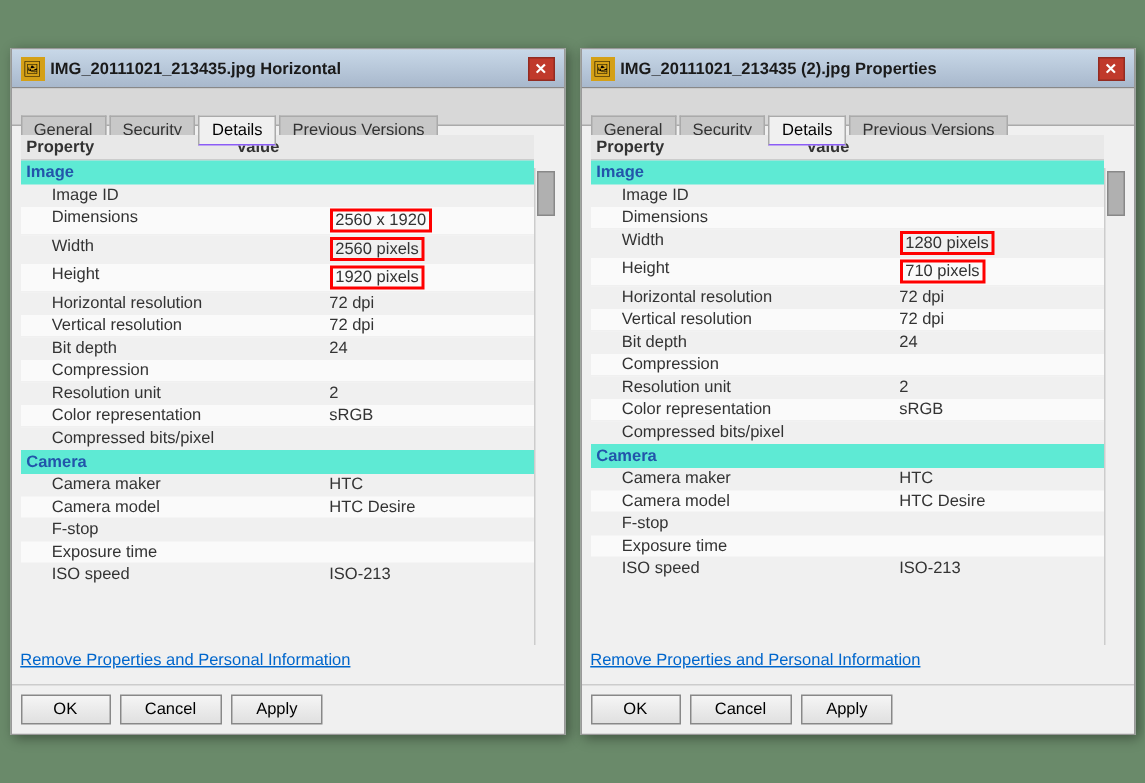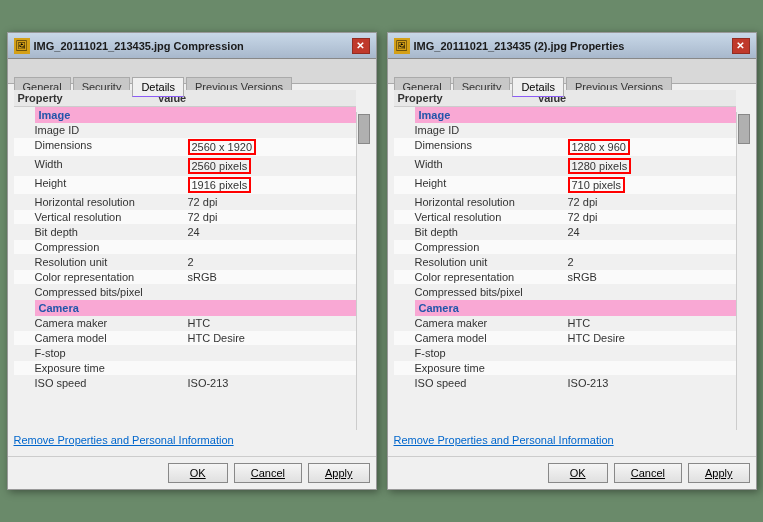--- a/index.html
+++ b/index.html
@@ -100,31 +100,30 @@
       padding: 2px 4px;
       font-weight: bold;
       color: #333;
     }
     .prop-header .col-prop { width: 140px; }
     .prop-header .col-val { flex: 1; }
     .prop-section-label {
       color: #2255aa;
       font-weight: bold;
       padding: 2px 4px;
-      background: #f9a8d4;
-      margin-left: 21px;
+      background: #5eead4;
     }
     .prop-row {
       display: flex;
       padding: 1px 4px;
       border-bottom: 1px solid #f0f0f0;
     }
     .prop-row:nth-child(even) { background: #fafafa; }
     .prop-name { width: 170px; color: #333; padding-left: 17px; }
-    .prop-value { flex: 1; color: #333; }
+    .prop-value { flex: 1; color: #333; margin-left: 32px; }
     .highlight-box {
       border: 2px solid red;
       padding: 0 2px;
       display: inline-block;
     }
     .scrollbar-track {
       position: absolute;
       right: 0;
       top: 22px;
       width: 14px;
@@ -143,26 +142,25 @@
     .remove-link {
       color: #0066cc;
       text-decoration: underline;
       cursor: pointer;
       font-size: 11px;
       padding: 4px 0;
       display: block;
     }
     .dialog-footer {
       display: flex;
-      justify-content: flex-end;
+      justify-content: flex-start;
       gap: 6px;
       padding: 6px;
       border-top: 1px solid #ccc;
       background: #f0f0f0;
-      text-decoration: underline;
     }
     .btn {
       padding: 3px 16px;
       border: 1px solid #888;
       background: linear-gradient(to bottom, #f5f5f5, #e0e0e0);
       cursor: pointer;
       font-size: 11px;
       min-width: 60px;
     }
     .table-wrapper {
@@ -174,21 +172,21 @@
       width: calc(100% - 14px);
     }
   </style>
 </head>
 <body>
 
 <div class="dialog">
   <div class="title-bar">
     <div class="title-bar-left">
       <div class="title-icon">🖼</div>
-      <span class="title-text">IMG_20111021_213435.jpg Compression</span>
+      <span class="title-text">IMG_20111021_213435.jpg Horizontal</span>
     </div>
     <div class="close-btn">✕</div>
   </div>
   <div class="tabs">
     <div class="tab">General</div>
     <div class="tab">Security</div>
     <div class="tab active">Details</div>
     <div class="tab">Previous Versions</div>
   </div>
   <div class="dialog-content">
@@ -206,21 +204,21 @@
         <div class="prop-row">
           <span class="prop-name">Dimensions</span>
           <span class="prop-value"><span class="highlight-box">2560 x 1920</span></span>
         </div>
         <div class="prop-row">
           <span class="prop-name">Width</span>
           <span class="prop-value"><span class="highlight-box">2560 pixels</span></span>
         </div>
         <div class="prop-row">
           <span class="prop-name">Height</span>
-          <span class="prop-value"><span class="highlight-box">1916 pixels</span></span>
+          <span class="prop-value"><span class="highlight-box">1920 pixels</span></span>
         </div>
         <div class="prop-row">
           <span class="prop-name">Horizontal resolution</span>
           <span class="prop-value">72 dpi</span>
         </div>
         <div class="prop-row">
           <span class="prop-name">Vertical resolution</span>
           <span class="prop-value">72 dpi</span>
         </div>
         <div class="prop-row">
@@ -299,21 +297,20 @@
           <span class="col-prop">Property</span>
           <span class="col-val">Value</span>
         </div>
         <div class="prop-section-label">Image</div>
         <div class="prop-row">
           <span class="prop-name">Image ID</span>
           <span class="prop-value"></span>
         </div>
         <div class="prop-row">
           <span class="prop-name">Dimensions</span>
-          <span class="prop-value"><span class="highlight-box">1280 x 960</span></span>
         </div>
         <div class="prop-row">
           <span class="prop-name">Width</span>
           <span class="prop-value"><span class="highlight-box">1280 pixels</span></span>
         </div>
         <div class="prop-row">
           <span class="prop-name">Height</span>
           <span class="prop-value"><span class="highlight-box">710 pixels</span></span>
         </div>
         <div class="prop-row">

